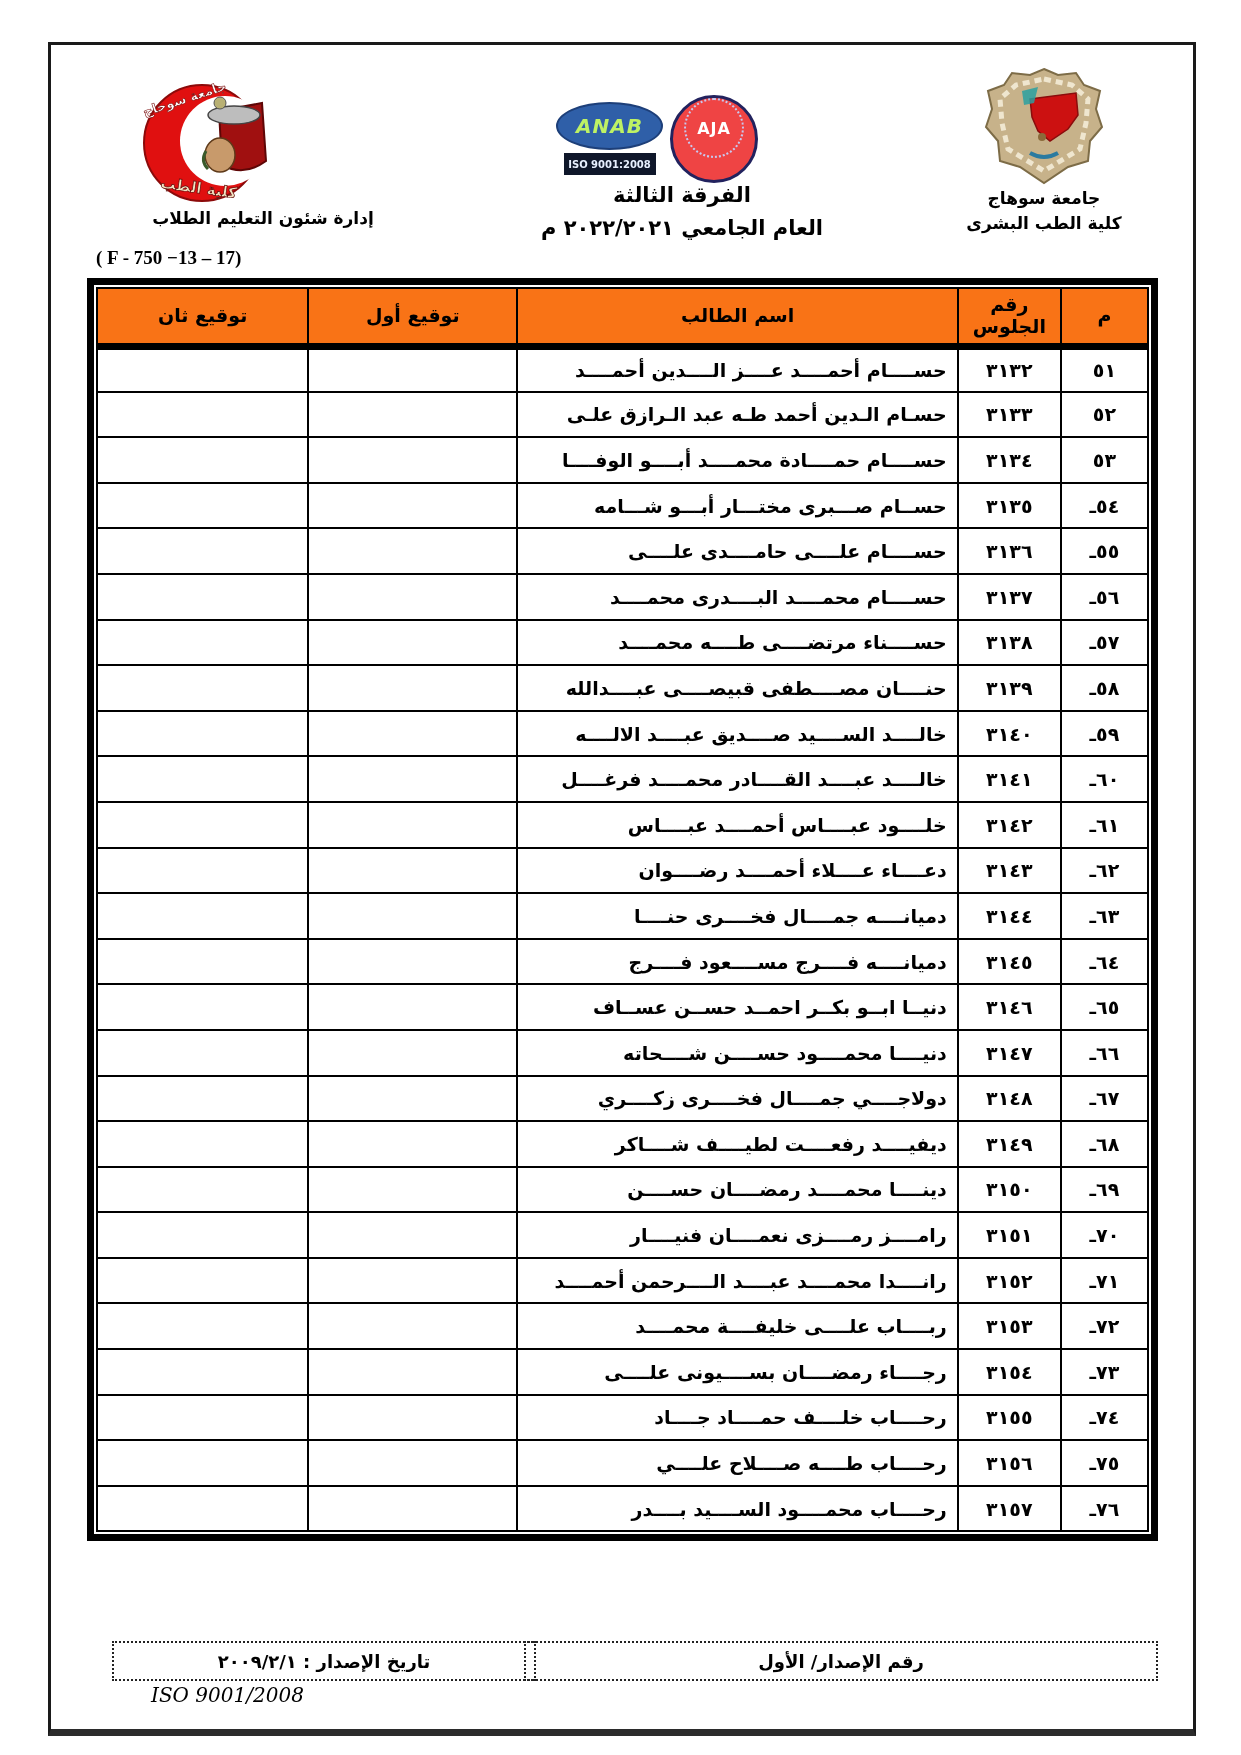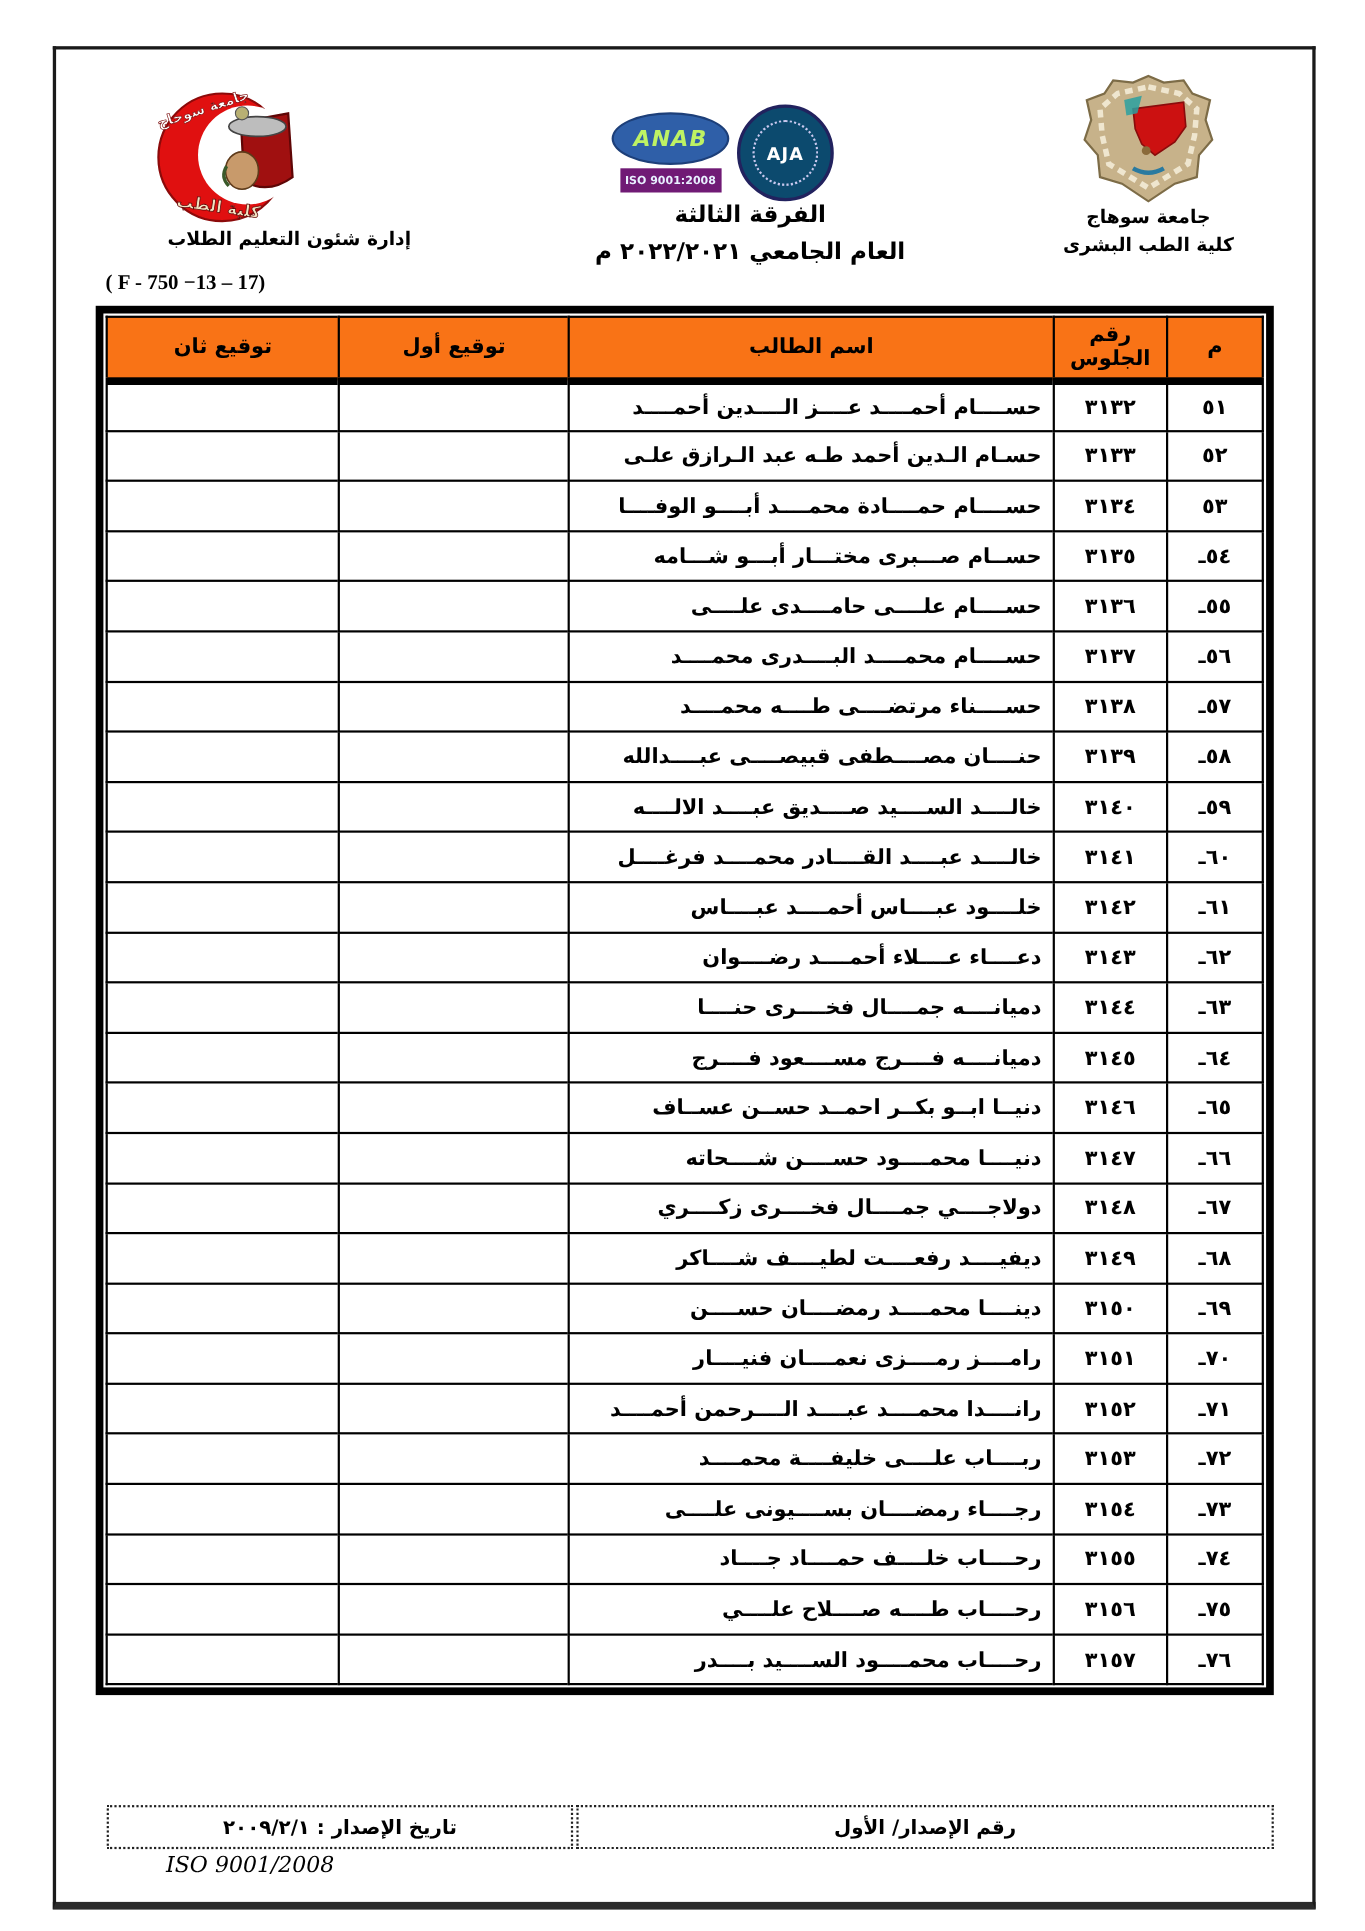--- a/index.html
+++ b/index.html
@@ -15,26 +15,26 @@
   .crescent-logo{position:absolute;left:73px;top:36px;width:182px;height:127px;}
   .dept-line{position:absolute;left:87px;top:163px;width:250px;text-align:center;
     font-size:17px;font-weight:bold;direction:rtl;}
   .code-line{position:absolute;left:45px;top:202px;width:250px;text-align:left;
     font-size:19px;font-weight:bold;font-family:"Liberation Serif",serif;direction:ltr;}
   .center-logos{position:absolute;left:505px;top:50px;width:210px;height:130px;}
   .anab{position:absolute;left:0;top:7px;width:107px;height:75px;text-align:center;}
   .anab-oval{width:107px;height:48px;background:#2f5fa8;border:2px solid #1d3f79;border-radius:50%;
     box-sizing:border-box;color:#bef264;font-weight:bold;font-style:italic;font-size:20px;
     display:flex;align-items:center;justify-content:center;letter-spacing:1px;}
-  .anab-iso{width:92px;height:22px;background:#701a75;color:#e8f0ff;font-size:10px;font-weight:bold;
+  .anab-iso{width:92px;height:22px;background:#0f172a;color:#e8f0ff;font-size:10px;font-weight:bold;
     margin:3px auto 0 auto;display:flex;align-items:center;justify-content:center;
     font-family:"DejaVu Sans",sans-serif;}
   .aja{position:absolute;left:114px;top:0;width:88px;height:88px;border-radius:50%;
-    background:#0c4a6e;border:3px solid #22225e;box-sizing:border-box;
-    display:flex;align-items:center;justify-content:center;}
+    background:#ef4444;border:3px solid #22225e;box-sizing:border-box;
+    display:flex;justify-content:center;}
   .aja-inner{width:56px;height:56px;border-radius:50%;border:2px dotted #c8c8ee;
     display:flex;align-items:center;justify-content:center;color:#fff;font-weight:bold;
     font-size:16px;letter-spacing:1px;}
   .title-block{position:absolute;left:421px;top:138px;width:420px;text-align:center;direction:rtl;}
   .title-1{font-size:21px;font-weight:bold;}
   .title-2{font-size:21px;font-weight:bold;margin-top:9px;}
   .crest-logo{position:absolute;left:929px;top:20px;width:128px;height:122px;}
   .univ-block{position:absolute;left:873px;top:141px;width:240px;text-align:center;direction:rtl;
     font-size:17px;font-weight:bold;line-height:25px;}
   
@@ -48,21 +48,21 @@
     border-bottom:7px solid #000;line-height:1.15;padding:2px;}
   table.roster tbody td{height:45.6px;font-weight:bold;font-size:19px;background:#fff;}
   td.c-serial{text-align:center;letter-spacing:3px;}
   td.c-seat{text-align:center;letter-spacing:6px;}
   td.c-name{text-align:right;padding-right:10px;padding-left:4px;}
   td.c-sig{background:#fff;}
   
   .foot-box{position:absolute;height:40px;border:2px dotted #222;box-sizing:border-box;
     display:flex;align-items:center;justify-content:center;font-size:18px;font-weight:bold;direction:rtl;}
   .foot-issue{left:473px;top:1596px;width:634px;}
-  .foot-date{left:46px;top:1596px;width:424px;}
+  .foot-date{left:61px;top:1596px;width:424px;}
   .iso-line{position:absolute;left:100px;top:1638px;font-family:"DejaVu Serif",serif;
     font-style:italic;font-weight:normal;font-size:20px;direction:ltr;}
 </style>
 </head>
 <body>
 
 <div class="frame">
 
   <div class="crescent-logo">
     <svg viewBox="0 0 182 127" width="182" height="127">

